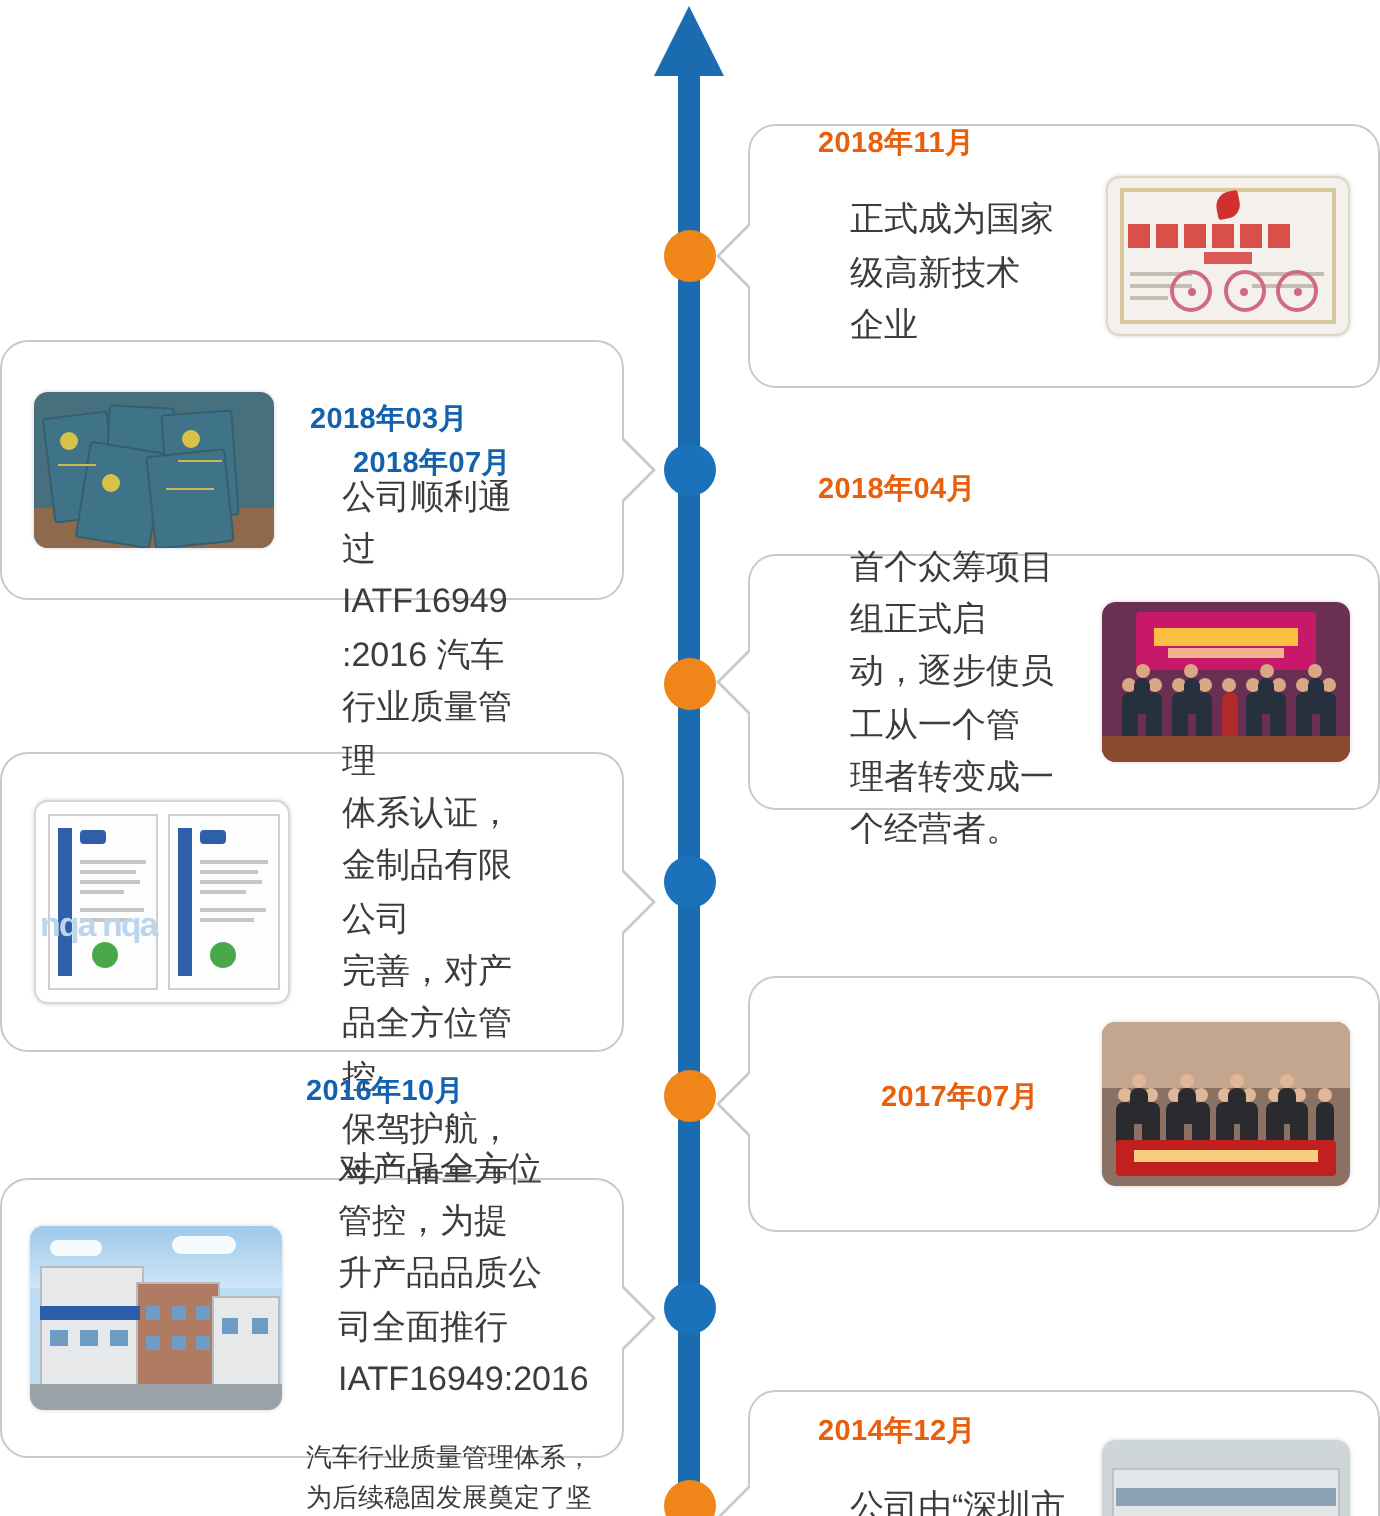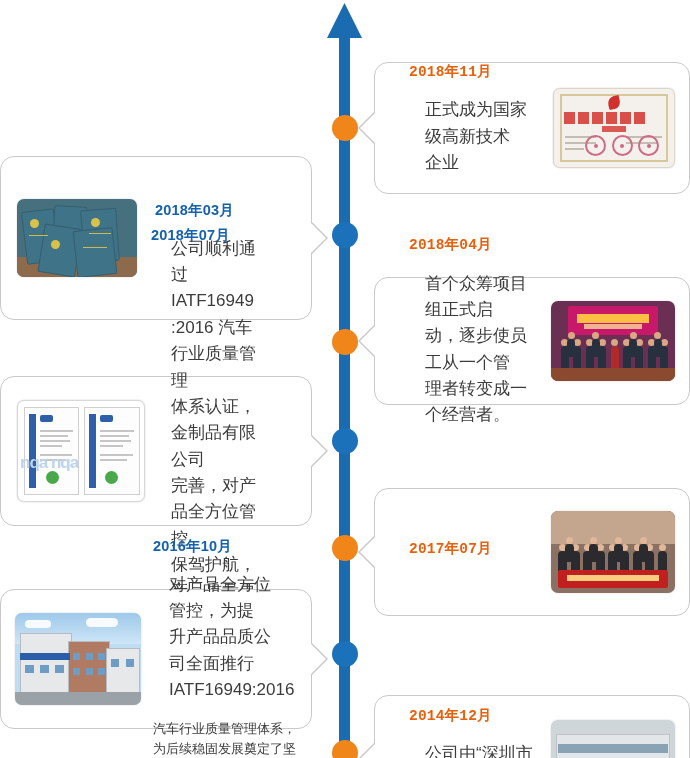--- a/index.html
+++ b/index.html
@@ -89,21 +89,21 @@
     box-sizing: border-box;
   }
   .card-date {
     font-size: 14.5px;
     font-weight: bold;
     letter-spacing: 0.2px;
     margin: 0 0 4px 0;
     line-height: 1.2;
   }
   .date-blue   { color: #1461AE; }
-  .date-orange { color: #E8600D; font-family: Liberation Mono, monospace; }
+  .date-orange { color: #E8600D; }
   .card-body {
     font-size: 17px;
     line-height: 1.55;
     color: #3c3c3c;
     margin: 16px;
     white-space: pre-line;
   }
   .card-body-2 {
     font-size: 13px;
     line-height: 1.55;
@@ -339,21 +339,21 @@
       <span class="ln" style="left:9%;width:26%;top:68%"></span>
       <span class="ln" style="left:60%;width:26%;top:68%"></span>
       <span class="ln" style="left:9%;width:16%;top:76%"></span>
       <span class="seal" style="left:26%"></span>
       <span class="seal" style="left:48%"></span>
       <span class="seal" style="left:70%"></span>
     </div>
   </div>
 </div>
 
-<div class="card left" style="left:0px; top:156px; width:312px; height:164px;">
+<div class="card left" style="left:0px; top:170px; width:312px; height:130px;text-align:center;">
   <span class="notch"></span>
   <span class="notch-in"></span>
   <div class="card-inner" style="padding:0 30px 0 16px;">
     <div class="photo ph-patents" style="width:120px;height:78px;margin-right:14px;">
       <span class="table"></span>
       <span class="bk" style="left:6%;top:14%;width:26%;height:66%;transform:rotate(-7deg)"></span>
       <span class="bk" style="left:30%;top:9%;width:26%;height:68%;transform:rotate(3deg)"></span>
       <span class="bk" style="left:54%;top:13%;width:28%;height:66%;transform:rotate(-4deg)"></span>
       <span class="bk" style="left:20%;top:34%;width:30%;height:60%;transform:rotate(9deg)"></span>
       <span class="bk" style="left:48%;top:38%;width:32%;height:58%;transform:rotate(-6deg)"></span>
@@ -440,21 +440,21 @@
 完善，对产品全方位管控
 保驾护航，产品质量更上
 一个新台阶。</p>
     </div>
   </div>
 </div>
 
 <div class="card right" style="left:374px; top:488px; width:316px; height:128px;">
   <span class="notch"></span>
   <span class="notch-in"></span>
-  <div class="card-inner" style="padding:0 14px 0 34px;">
+  <div class="card-inner" style="padding:0 14px 0 34px;text-align:center;">
     <div class="card-text" style="width:162px;">
       <p class="card-date date-orange">2017年07月</p>
     </div>
     <div class="photo ph-hall" style="width:124px;height:82px;">
       <span class="wall"></span>
       <span class="p" style="left:6%"></span>
       <span class="p" style="left:16%"></span>
       <span class="p" style="left:26%"></span>
       <span class="p" style="left:36%"></span>
       <span class="p" style="left:46%"></span>

